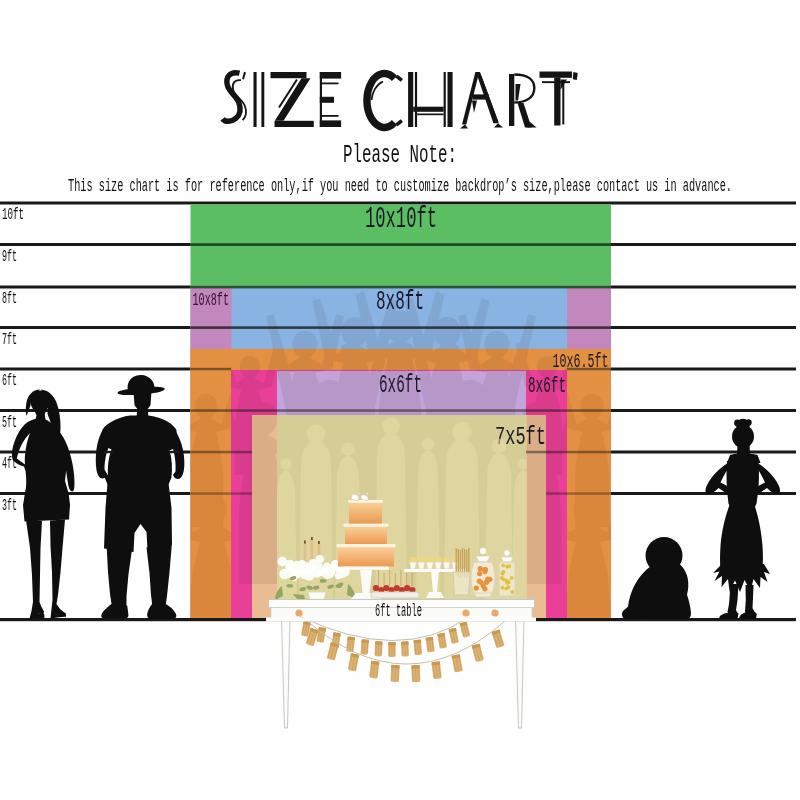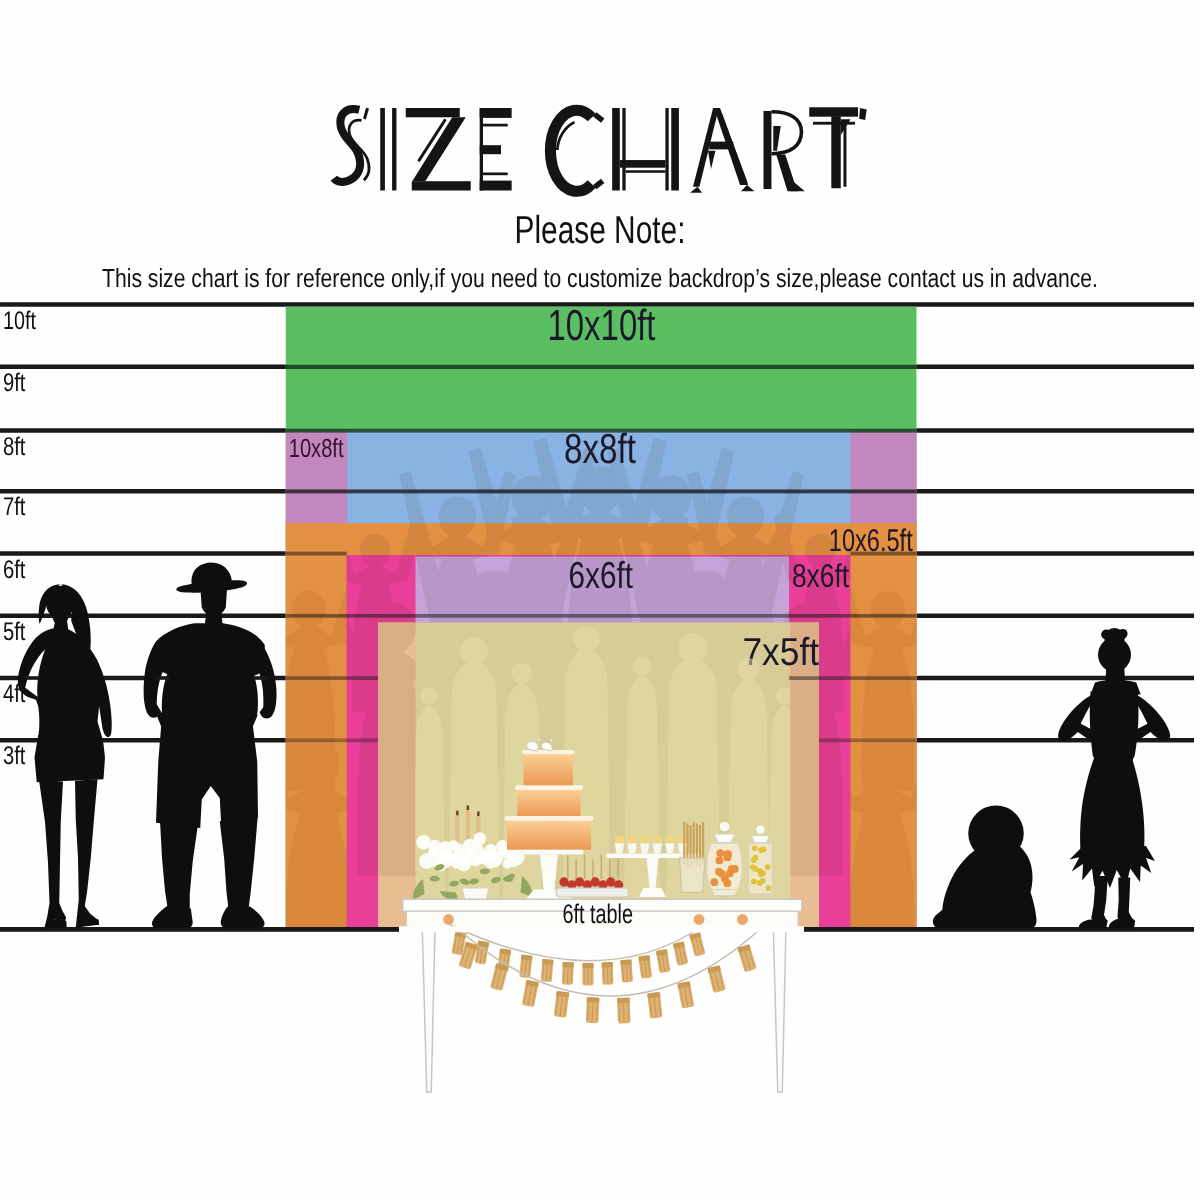--- a/index.html
+++ b/index.html
@@ -1,14 +1,14 @@
 <!DOCTYPE html>
 <html><head><meta charset="utf-8"><style>
 html,body{margin:0;padding:0;background:#fff;}
-.page{position:relative;width:796px;height:800px;background:#fff;overflow:hidden;font-family:Liberation Sans, sans-serif;}
+.page{position:relative;width:796px;height:800px;background:#fff;overflow:hidden;font-family:Liberation Mono, monospace;}
 </style></head><body>
 <div class="page">
 <svg width="800" height="800" viewBox="0 0 800 800" xmlns="http://www.w3.org/2000/svg">
 
 <rect x="0" y="0" width="800" height="800" fill="#fefefe"></rect>
 
 <g>
         <g>
           <path d="M239.5,73.2 C229.5,70.8 225.8,77.5 227.2,84.5 C228.8,92.5 236.2,95.5 238.8,102.5 C241.2,109 240.2,114.8 235.8,118.4 C231.2,122 225.2,122.4 222.6,118.8" fill="none" stroke="#141414" stroke-width="5.4"></path>
           <path d="M241,80.2 C234,79.2 231.6,84.4 233.2,90 C235.2,96.4 242.4,99.4 244.8,105.8 C247,111.6 246.2,116.6 242.6,120.2" fill="none" stroke="#141414" stroke-width="1.8"></path>

